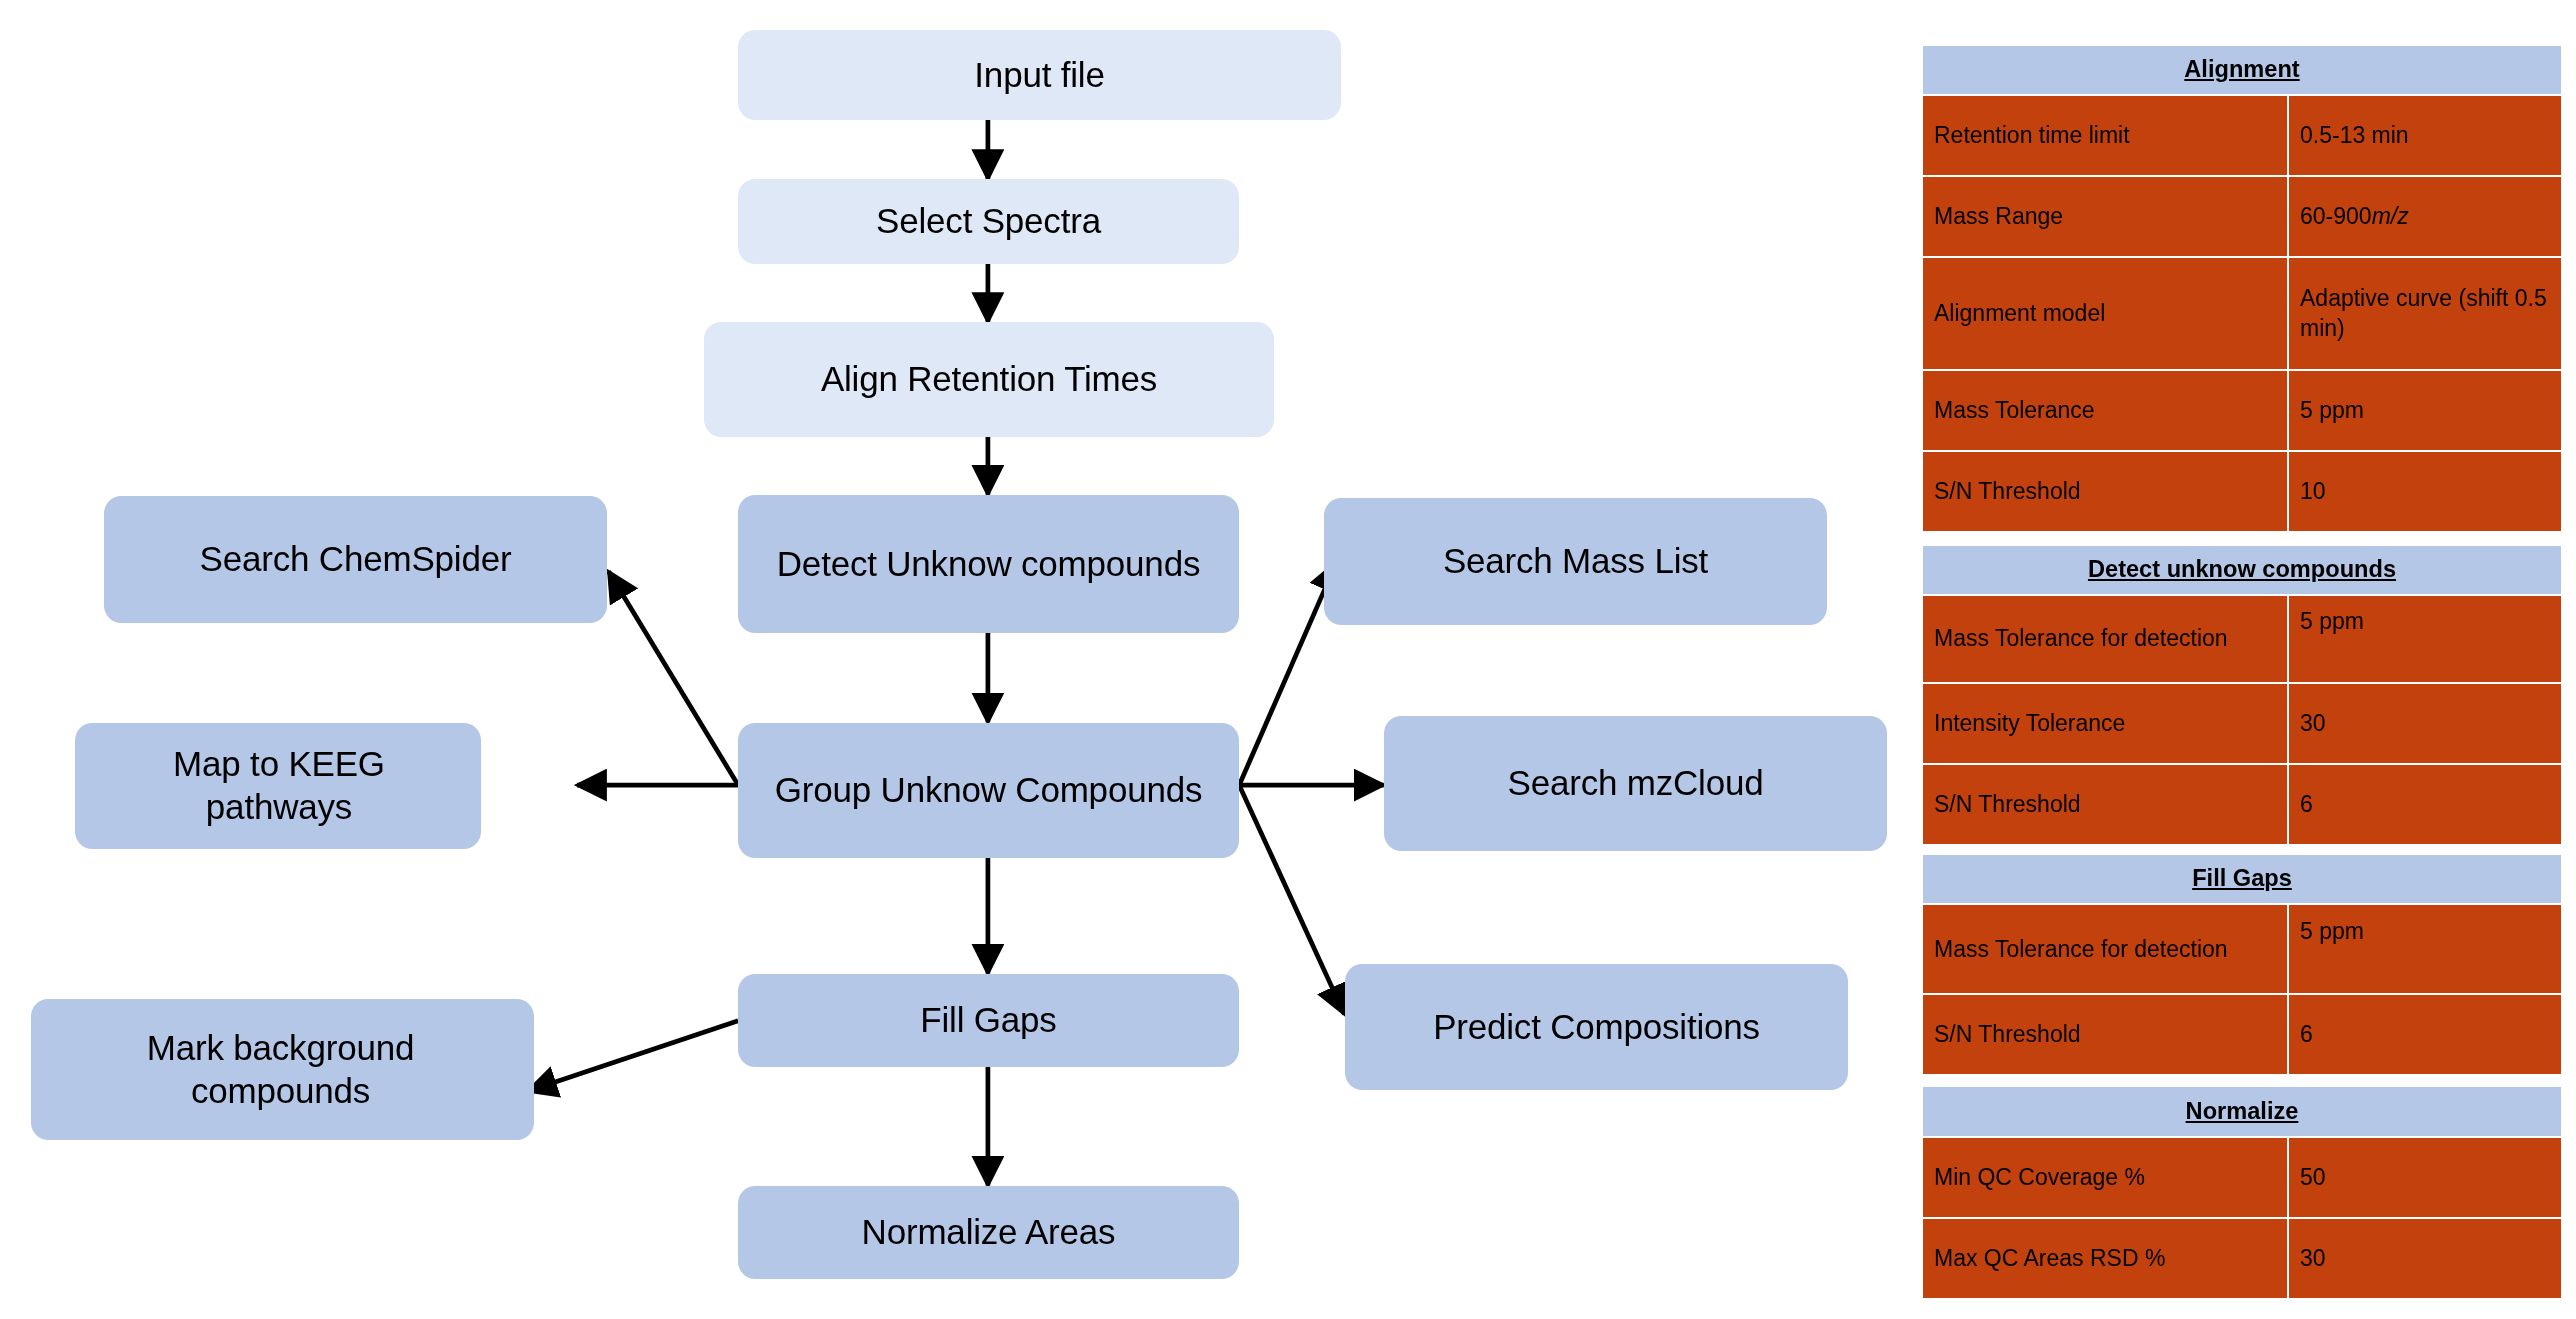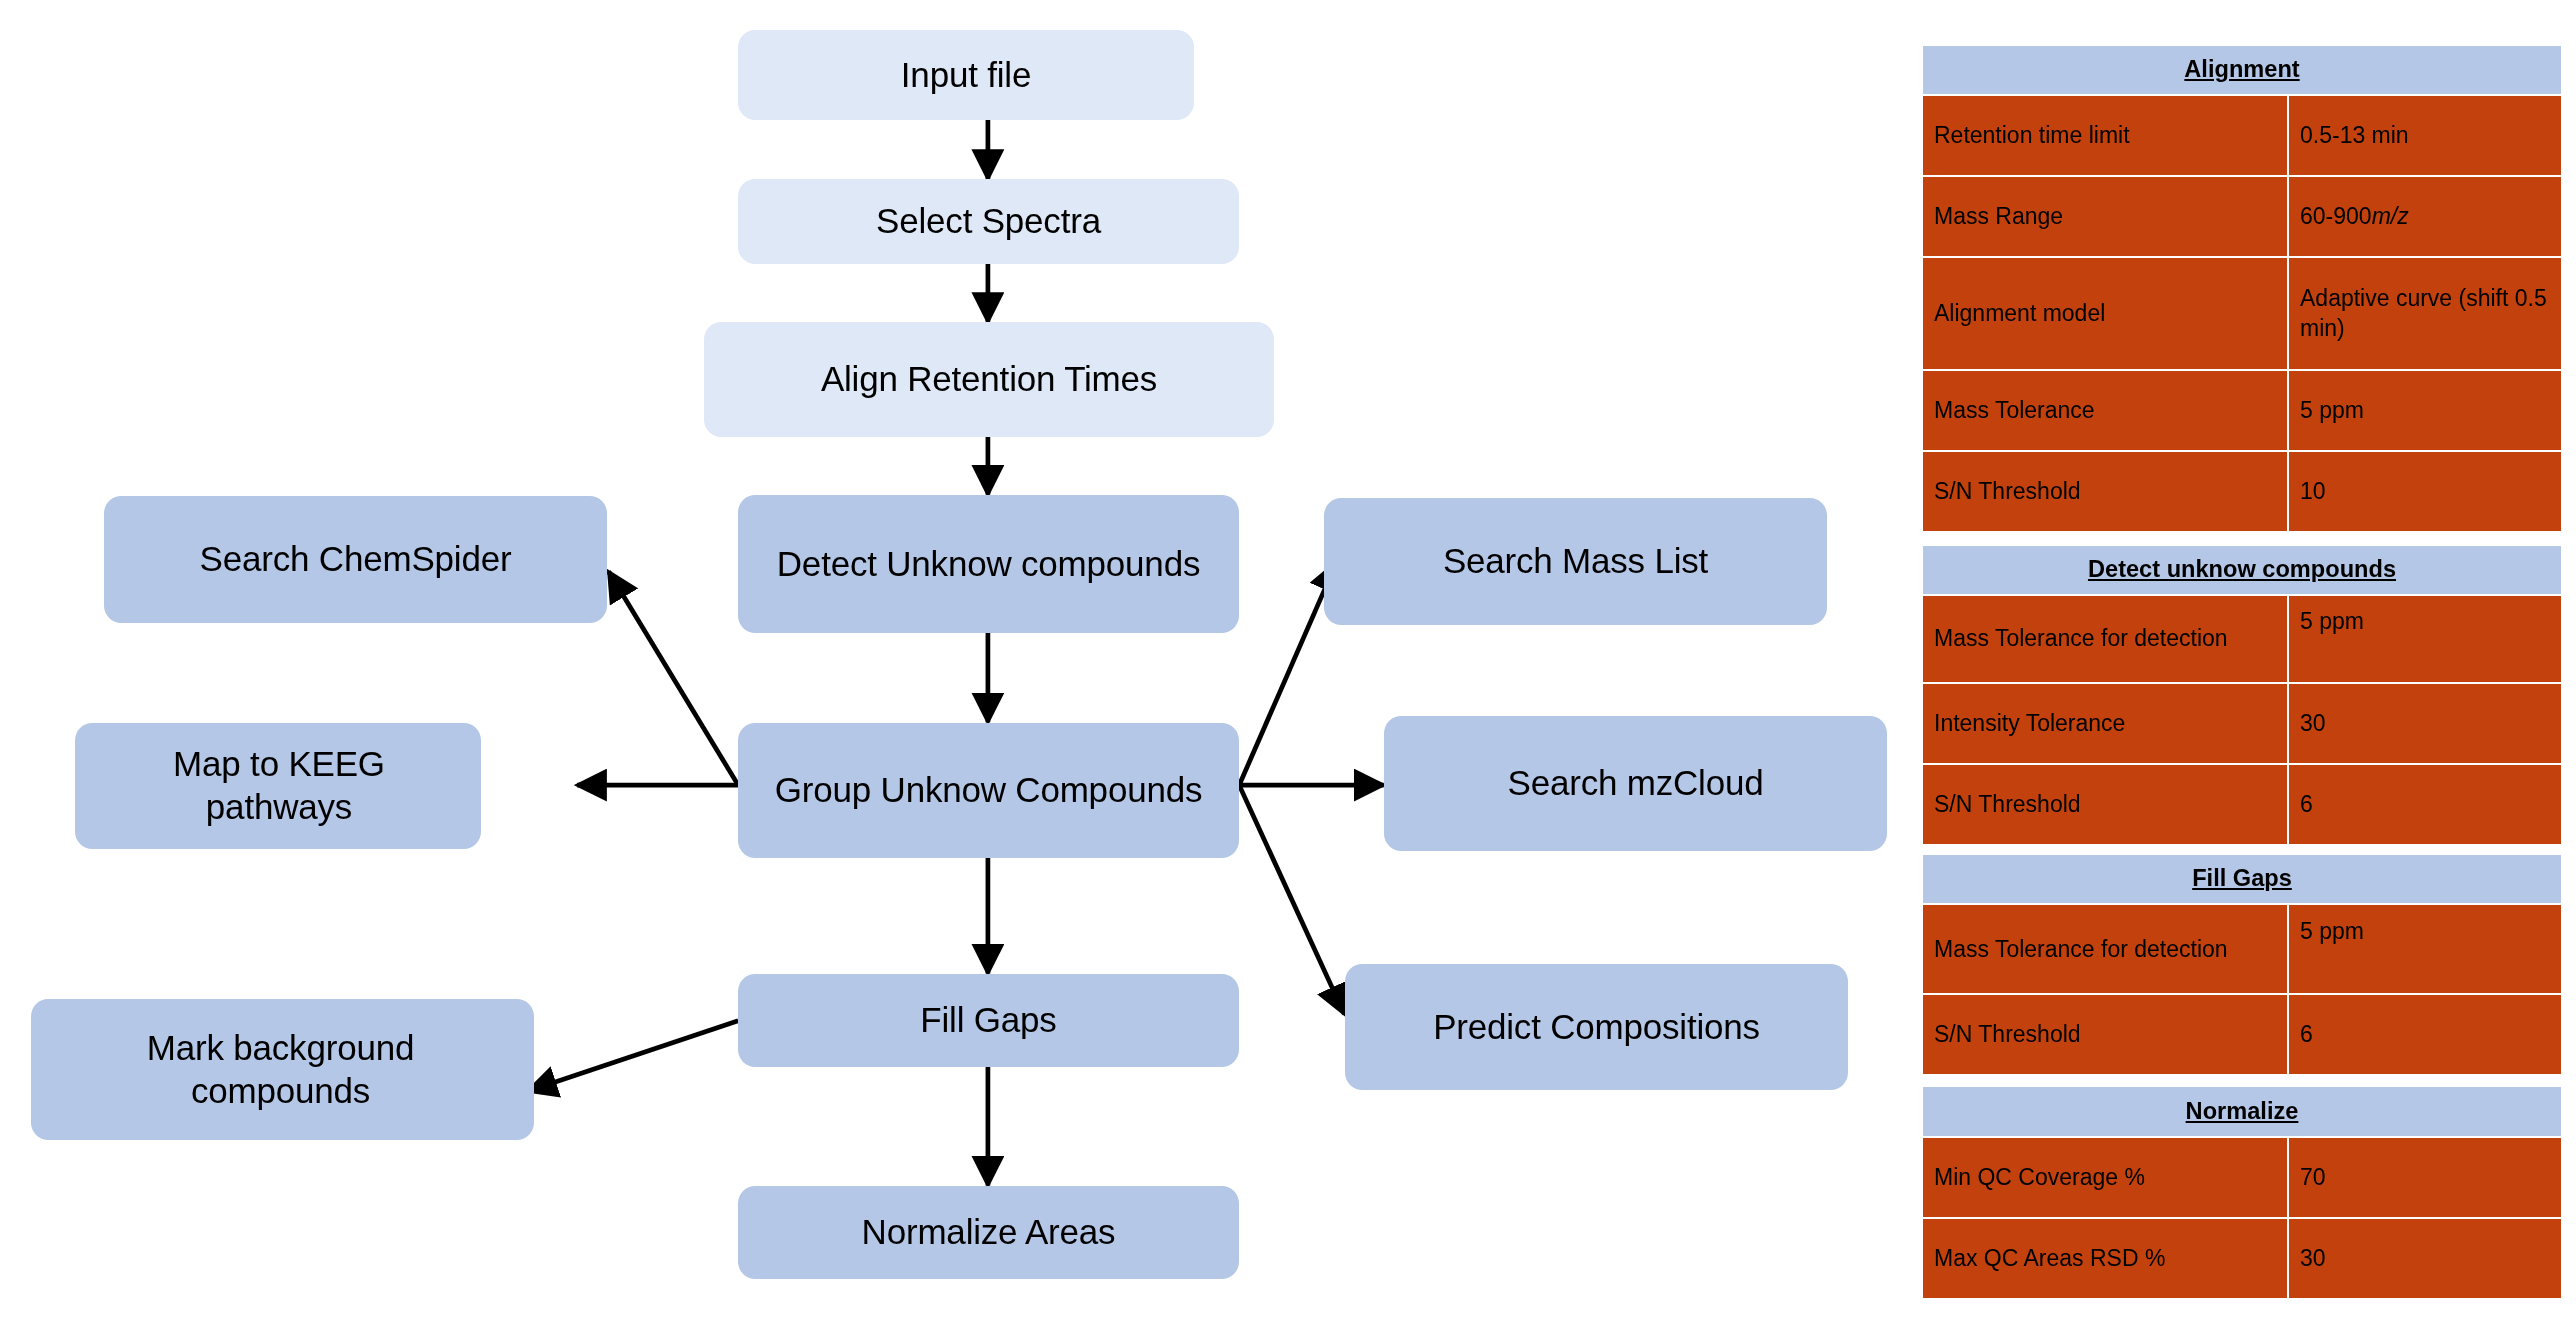--- a/index.html
+++ b/index.html
@@ -81,21 +81,21 @@
         <line x1="940" y1="1000" x2="735" y2="1000"></line>
 
         <line x1="940" y1="1300" x2="672" y2="1390"></line>
 
         <line x1="1578" y1="1000" x2="1702" y2="716"></line>
         <line x1="1578" y1="1000" x2="1762" y2="1000"></line>
         <line x1="1578" y1="1000" x2="1712" y2="1292"></line>
       </g>
     </svg>
 
-    <div class="node light" style="left:738px;top:30px;width:456px;height:90px;">
+    <div class="node light" style="left:738px;top:30px;width:603px;height:90px;">
       <span>Input file</span>
     </div>
 
     <div class="node light" style="left:738px;top:179px;width:501px;height:85px;">
       <span>Select Spectra</span>
     </div>
 
     <div class="node light" style="left:704px;top:322px;width:570px;height:115px;">
       <span>Align Retention Times</span>
     </div>
@@ -194,21 +194,21 @@
     <div class="prow" style="min-height:60px;">
       <div class="pkey">S/N Threshold</div>
       <div class="pval">6</div>
     </div>
 
     <div class="gap" style="height:11px;"></div>
 
     <div class="sec-head">Normalize</div>
     <div class="prow">
       <div class="pkey">Min QC Coverage %</div>
-      <div class="pval">70</div>
+      <div class="pval">50</div>
     </div>
     <div class="prow" style="border-bottom:none;">
       <div class="pkey">Max QC Areas RSD %</div>
       <div class="pval">30</div>
     </div>
 
   </div>
 </div>
 
 

